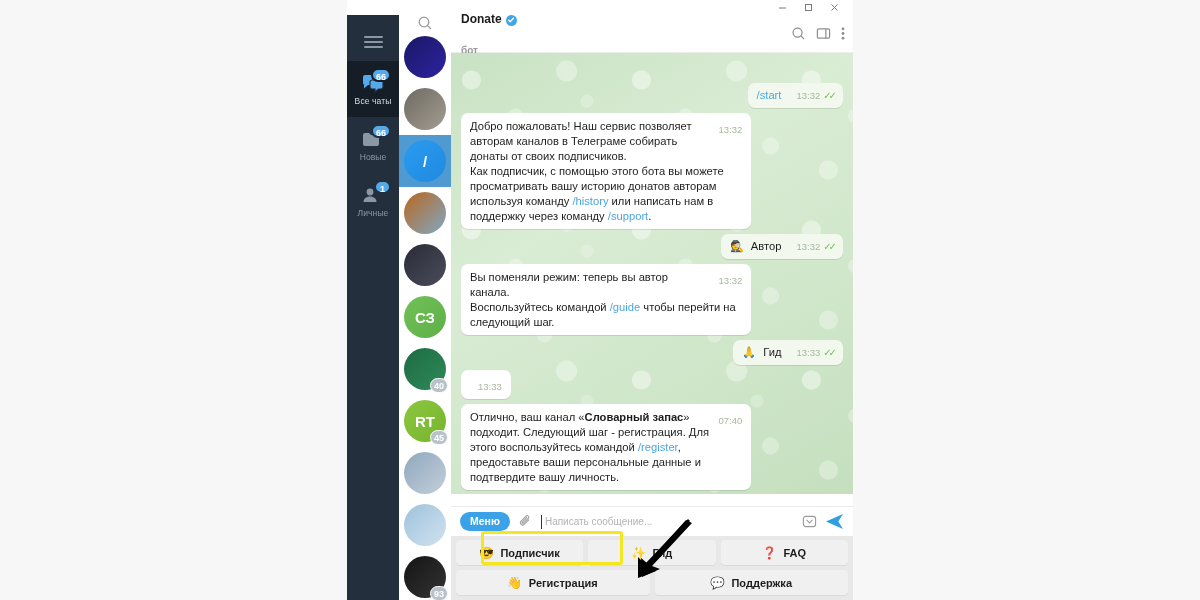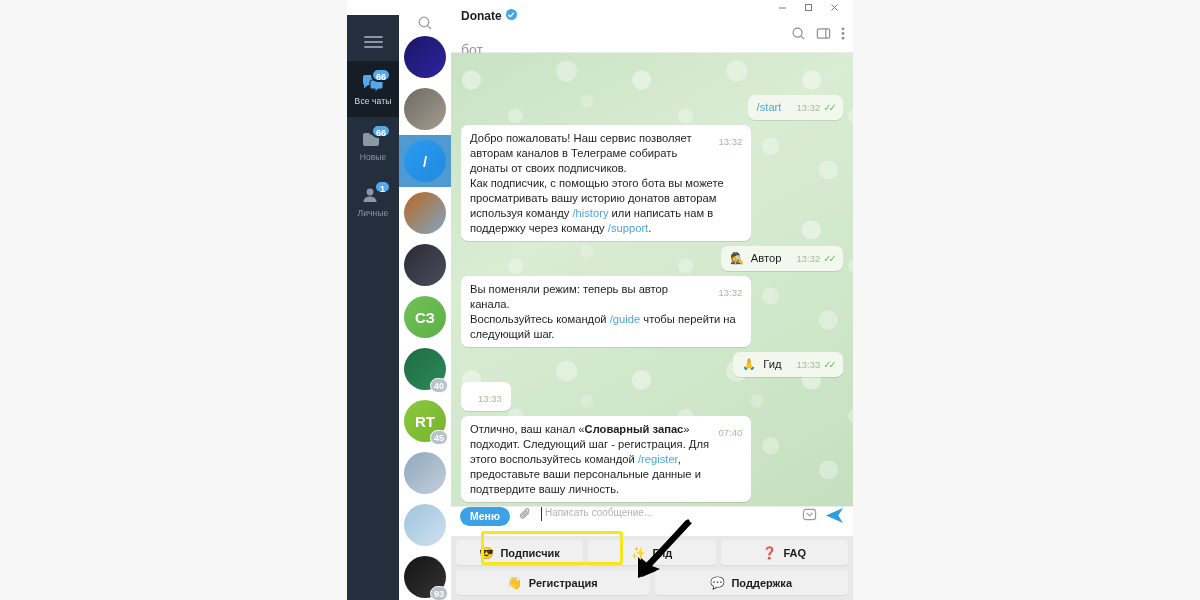--- a/index.html
+++ b/index.html
@@ -90,27 +90,27 @@
   }
 
   
   .conv { flex: 1 1 auto; display: flex; flex-direction: column; min-width: 0; background: #fff; }
 
   .conv-header {
     height: 38px; background: #fff; display: flex; align-items: center;
     padding: 0 8px 0 10px; border-bottom: 1px solid #ececec; flex: 0 0 38px;
   }
   .ch-titles { flex: 1 1 auto; min-width: 0; }
-  .ch-title { font-size: 12px; font-weight: bold; color: #1c1c1c; display: flex; align-items: flex-start; gap: 4px; }
+  .ch-title { font-size: 12px; font-weight: bold; color: #1c1c1c; display: flex; align-items: flex-end; gap: 4px; }
   .verified {
     width: 11px; height: 11px; border-radius: 50%; background: #43a5e4;
     display: inline-flex; align-items: center; justify-content: center;
   }
   .verified svg { display: block; }
-  .ch-sub { font-size: 14px; color: #9a9a9a; margin-top: 19px; }
+  .ch-sub { font-size: 10px; color: #9a9a9a; margin-top: 19px; font-weight: bold; }
   .ch-actions { display: flex; align-items: center; gap: 10px; color: #8e8e8e; }
   .ch-actions > span { display: flex; align-items: center; justify-content: center; }
 
   
   .messages {
     flex: 1 1 auto; position: relative; overflow: hidden;
     background-color: #dfeedd;
     background-image:
       radial-gradient(circle at 12% 18%, rgba(255,255,255,.42) 0 9px, transparent 10px),
       radial-gradient(circle at 38% 42%, rgba(255,255,255,.30) 0 7px, transparent 8px),
@@ -144,22 +144,22 @@
     white-space: nowrap;
     justify-content: flex-end;
   }
   .meta.inline { float: none; margin-top: 0; vertical-align: baseline; }
   .ticks { color: #6fbf57; font-size: 10px; letter-spacing: -3px; }
   .bubble.short { display: inline-flex; align-items: center; gap: 7px; padding: 5px 9px; }
   .bubble.short .txt { font-size: 11.2px; }
 
   
   .composer {
-    flex: 0 0 30px; height: 30px; background: #fff; display: flex; align-items: flex-start;
-    padding: 0 9px; gap: 8px; border-top: 1px solid #ececec;
+    flex: 0 0 30px; height: 30px; background: #fff; display: flex; align-items: center;
+    padding: 0 9px; gap: 8px; border-top: 1px solid #ececec; margin-top: 12px;
   }
   .menu-btn {
     background: #3ca2e8; color: #fff; font-size: 10.5px; font-weight: bold;
     border-radius: 11px; padding: 3px 10px; border: none; line-height: 13px;
   }
   .clip { color: #9b9b9b; display: flex; align-items: center; }
   .msg-input {
     flex: 1 1 auto; border: none; outline: none; font-size: 10px; color: #1b1b1b;
     font-family: "Liberation Sans", sans-serif; background: transparent;
   }

